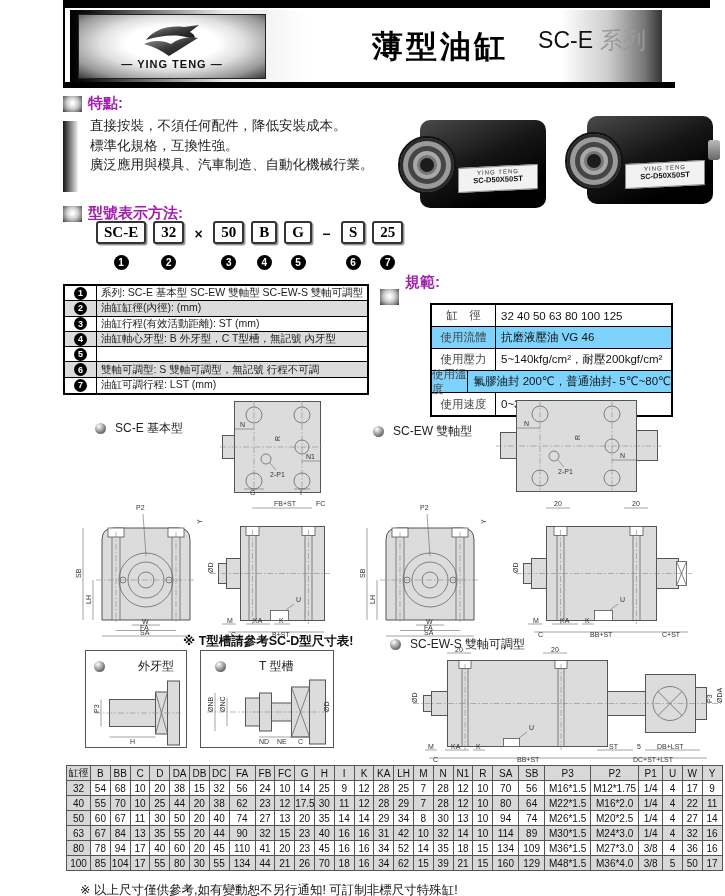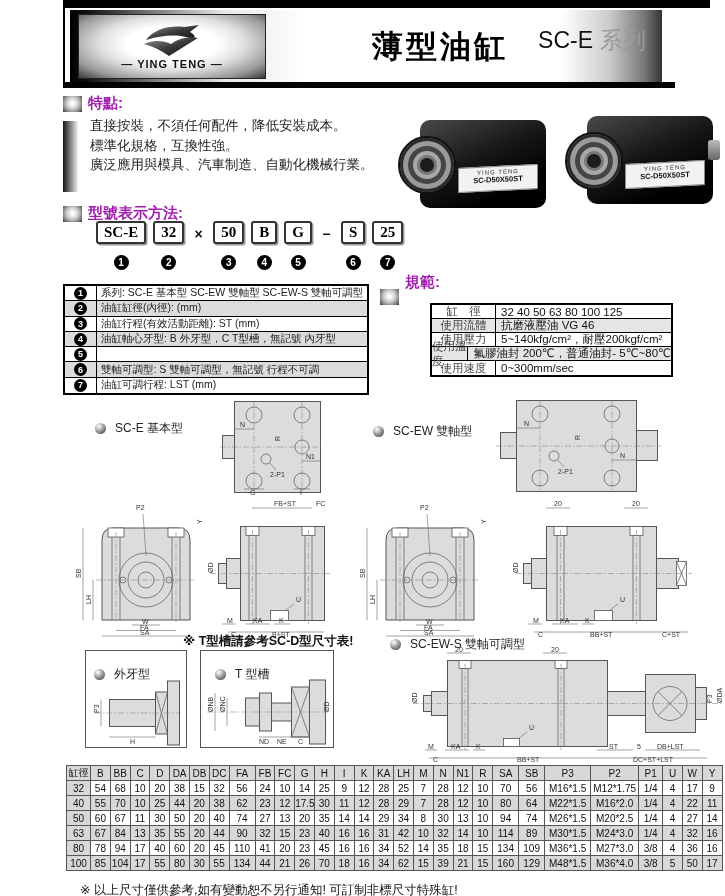--- a/index.html
+++ b/index.html
@@ -47,23 +47,23 @@
   .legend-row { display:flex; border-bottom:1px solid #000; height:15.3px; align-items:center; background:#fff; }
   .legend-row:last-child { border-bottom:none; }
   .legend-row.alt { background:#dcdcdc; }
   .legend-num-cell { width:32px; display:flex; justify-content:center; align-items:center; border-right:1px solid #000; align-self:stretch; }
   .circle-num { width:13px; height:13px; border-radius:50%; background:#000; color:#fff; font-size:9px; font-weight:bold;
                 display:flex; align-items:center; justify-content:center; }
   .legend-text { flex:1; font-size:10.5px; padding-left:4px; white-space:nowrap; overflow:hidden; color:#222; }
 
   
   .specs-table { position:absolute; left:430px; top:303px; width:243px; border:2px solid #000; background:#fff; }
-  .spec-row { display:flex; height:14px; border-bottom:1px solid #000; background:#fff; align-items:stretch; }
+  .spec-row { display:flex; height:22px; border-bottom:1px solid #000; background:#fff; align-items:stretch; }
   .spec-row:last-child { border-bottom:none; }
-  .spec-row.alt { background:#e5e5e5; }
+  .spec-row.alt { background:#7dd3fc; }
   .spec-label { width:64px; border-right:1px solid #000; display:flex; align-items:center; justify-content:center;
                 font-size:11.5px; color:#444; }
   .spec-value { flex:1; display:flex; align-items:center; font-size:11.5px; padding-left:5px; white-space:nowrap; color:#111; }
 
   
   .products { position:absolute; left:398px; top:112px; width:324px; height:102px; }
   .cyl { position:absolute; width:150px; height:96px; }
   .cyl1 { left:0; top:4px; } .cyl2 { left:167px; top:0; }
   .cyl-body { position:absolute; left:22px; top:4px; right:2px; bottom:4px;
               background:linear-gradient(155deg,#4a4a4a,#161616 45%,#000 78%); border-radius:10px; }
@@ -82,21 +82,21 @@
   .sphere { width:11px; height:11px; border-radius:50%; background:radial-gradient(circle at 35% 30%,#fff,#aaa 40%,#4d4d4d 85%); margin-right:9px; flex:none; }
   svg.dwg { position:absolute; overflow:visible; }
   .bodyf { fill:#dcdcdc; stroke:#555; stroke-width:1; }
   .whitef { fill:#fff; stroke:#555; stroke-width:0.8; }
   .thin { stroke:#666; stroke-width:0.8; fill:none; }
   .dim  { stroke:#666; stroke-width:0.6; fill:none; }
   .dash { stroke:#8a8a8a; stroke-width:0.6; stroke-dasharray:6 2 1.5 2; fill:none; }
   text.dl { font-size:7px; fill:#333; }
   .note-tslot { position:absolute; left:183px; top:633px; font-size:12.5px; color:#111; font-weight:bold; }
   .dwg-box { position:absolute; border:1px solid #555; background:#fff; }
-  .dwg-box .dwg-title { position:absolute; left:8px; top:15px; }
+  .dwg-box .dwg-title { position:absolute; left:8px; top:7px;gap:24px; }
 
   
   table.dims { position:absolute; left:66px; top:765px; width:656px; border-collapse:collapse; table-layout:fixed;
                font-size:10px; color:#111; }
   table.dims th, table.dims td { border:1px solid #555; text-align:center; padding:0; height:15px; overflow:hidden; white-space:nowrap; }
   table.dims th { background:#d8d8d8; font-weight:normal; }
   table.dims td.first { background:#d8d8d8; }
   table.dims tr.alt td { background:#d8d8d8; }
   .footnote { position:absolute; left:80px; top:882px; font-size:12.5px; color:#111; white-space:nowrap; }
 </style>

